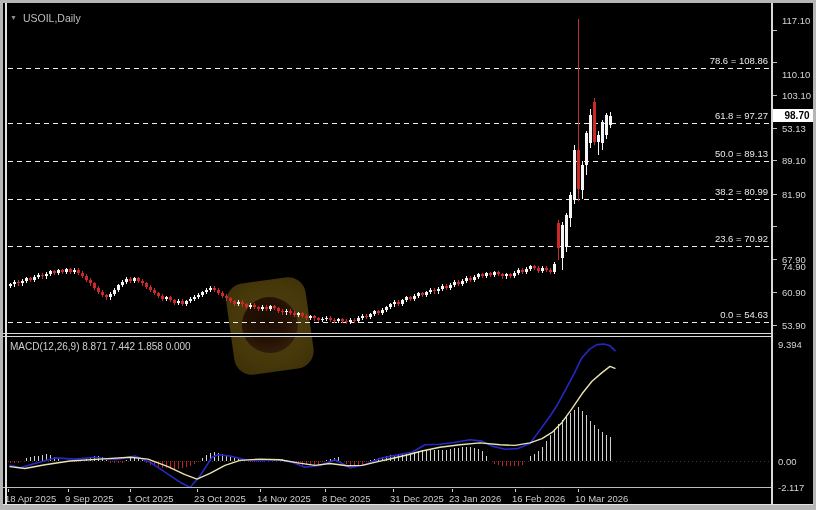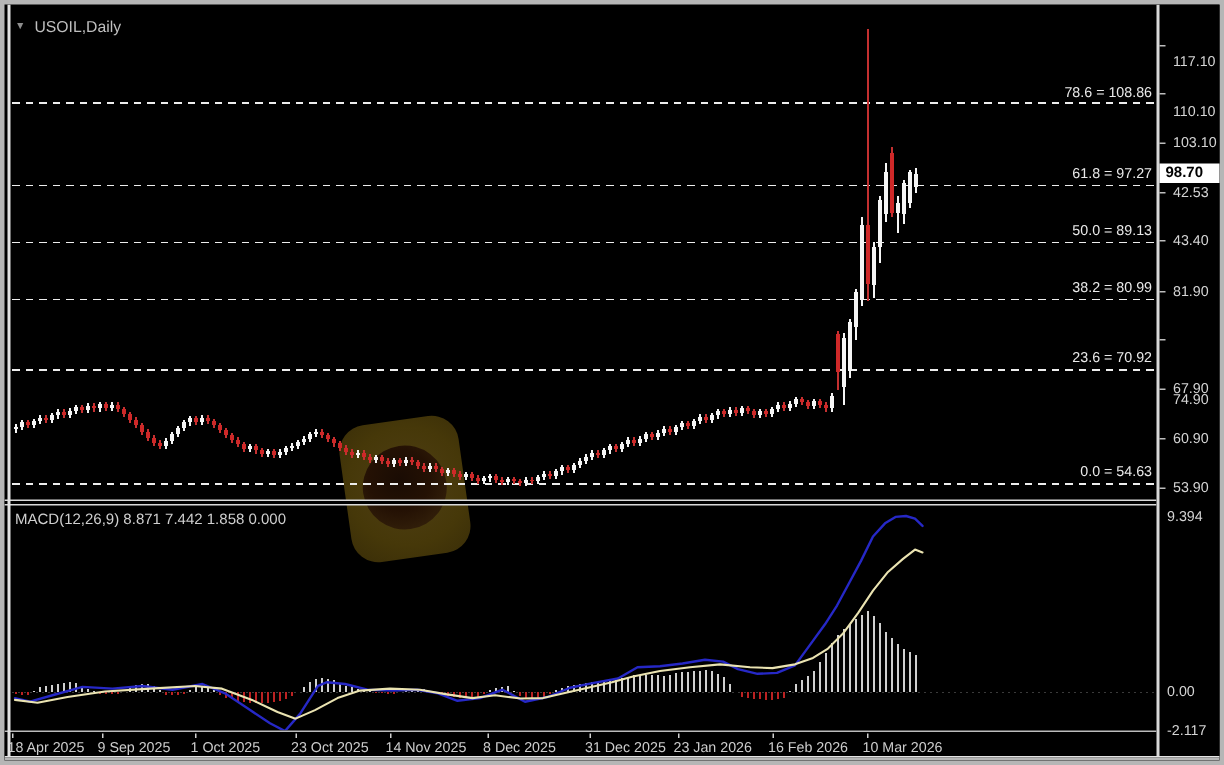--- a/index.html
+++ b/index.html
@@ -20,21 +20,21 @@
   .macd-label{position:absolute;left:7px;top:338px;z-index:2;color:#cfcfcf;font-size:10px;}
   .date-axis{position:absolute;left:0;top:484px;width:768px;height:17px;border-top:1px solid #bcbcbc;
     background:#000;z-index:2;}
   .date-axis .tick{position:absolute;top:1px;width:1px;height:3px;background:#cfcfcf;}
   .date-axis .dlabel{position:absolute;top:5px;color:#cccccc;font-size:9.5px;white-space:nowrap;}
   .price-axis{position:absolute;left:768px;top:0;width:42px;height:501px;background:#000;
     border-left:2px solid #d8d8d8;z-index:2;}
   .price-axis .plabel{position:absolute;left:9px;color:#d4d4d4;font-size:9.5px;height:11px;line-height:11px;}
   .price-axis .ptick{position:absolute;left:0;width:4px;height:1px;background:#bdbdbd;}
   .price-tag{position:absolute;left:0;width:40px;height:13px;background:#ffffff;color:#000;
-    font-size:10px;font-weight:bold;line-height:13px;padding-left:4px;}
+    font-size:10px;font-weight:bold;line-height:13px;padding-left:4px;text-align:center;}
   .price-axis .mlabel{position:absolute;left:5px;color:#d4d4d4;font-size:9.5px;height:11px;line-height:11px;}
   .watermark{position:absolute;left:227px;top:277px;width:80px;height:92px;z-index:0;
     border-radius:18px;transform:rotate(-8deg);
     background:radial-gradient(circle at 52% 48%, #2a1507 0%, #2a1507 28%, #4a3b0e 36%, #463809 62%, #392d08 100%);}
   .watermark .wm-core{position:absolute;left:12px;top:17px;width:56px;height:56px;border-radius:50%;
     background:radial-gradient(circle at 45% 40%, #1a0c04 0%, #241104 45%, #33200a 80%, #2c1a06 100%);}
 </style>
 </head>
 <body>
 
@@ -546,29 +546,29 @@
         <div class="tick" style="left: 449px;"></div>
         <div class="dlabel" style="left: 446px;">23 Jan 2026</div>
         <div class="tick" style="left: 512px;"></div>
         <div class="dlabel" style="left: 509px;">16 Feb 2026</div>
         <div class="tick" style="left: 575px;"></div>
         <div class="dlabel" style="left: 572px;">10 Mar 2026</div>
       </div>
 
     <div class="price-axis" id="price-axis">
         <div class="ptick" style="top: 26.5px;"></div>
-        <div class="plabel" style="top: 33px;">117.10</div>
+        <div class="plabel" style="top: 12px;">117.10</div>
         <div class="ptick" style="top: 59.176px;"></div>
         <div class="plabel" style="top: 66px;">110.10</div>
         <div class="ptick" style="top: 91.852px;"></div>
         <div class="plabel" style="top: 86.852px; text-align: right;">103.10</div>
         <div class="ptick" style="top: 124.528px;"></div>
-        <div class="plabel" style="top: 119.528px;">42.53</div>
+        <div class="plabel" style="top: 119.528px;">53.13</div>
         <div class="ptick" style="top: 157.204px;"></div>
-        <div class="plabel" style="top: 152.204px;">43.40</div>
+        <div class="plabel" style="top: 152.204px;">89.10</div>
         <div class="ptick" style="top: 190.814px;"></div>
         <div class="plabel" style="top: 185.814px;">81.90</div>
         <div class="ptick" style="top: 223.49px;"></div>
         <div class="plabel" style="top: 218.49px; margin-top: 40px;">74.90</div>
         <div class="ptick" style="top: 256.166px;"></div>
         <div class="plabel" style="top: 251.166px;">67.90</div>
         <div class="ptick" style="top: 288.842px;"></div>
         <div class="plabel" style="top: 283.842px;">60.90</div>
         <div class="ptick" style="top: 321.518px;"></div>
         <div class="plabel" style="top: 316.518px;">53.90</div>

